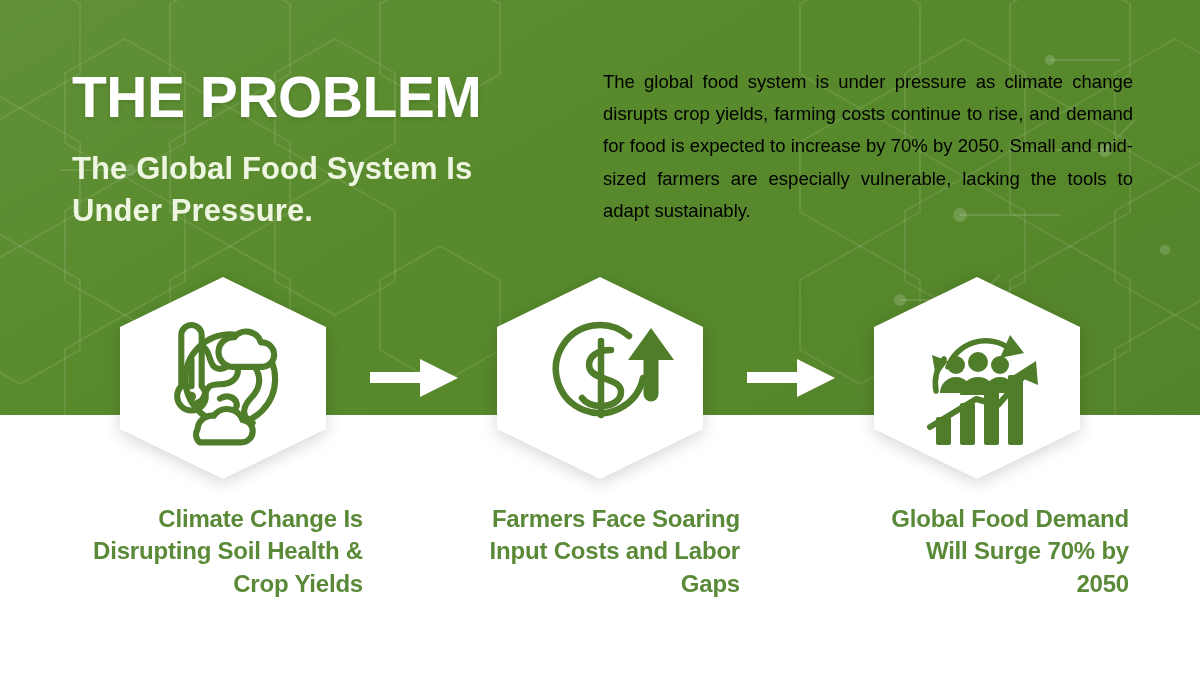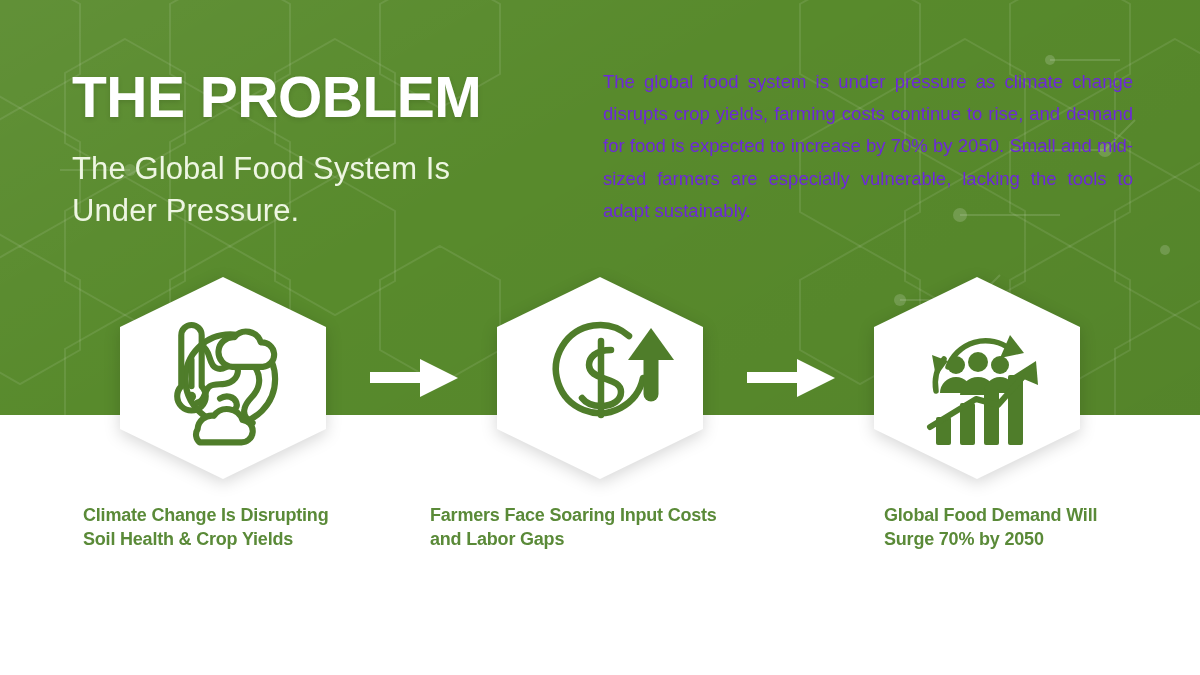--- a/index.html
+++ b/index.html
@@ -45,31 +45,31 @@
     letter-spacing:-0.5px;
     color:#ffffff;
     line-height:1.02;
     text-shadow:0 2px 5px rgba(0,0,0,0.12);
     white-space:nowrap;
   }
   .subtitle {
     position:absolute; left:72px; top:148px;
     width:470px;
     font-size:31px;
-    font-weight:400;
+    font-weight:700;
     color:#eef6e2;
     line-height:1.36;
     letter-spacing:0.1px;
   }
   .paragraph {
     position:absolute; left:603px; top:66px;
     width:530px;
     font-size:18.5px;
     font-weight:400;
-    color:#6d28d9;
+    color:#000000;
     line-height:1.74;
     text-align:justify;
     text-justify:inter-word;
   }
 
   
   .hex-row {
     position:absolute; left:0; top:0;
     width:1200px; height:675px;
     pointer-events:none;
@@ -93,25 +93,25 @@
     pointer-events:auto;
   }
   .arrow-1 { left:370px; }
   .arrow-2 { left:747px; }
   .arrow svg { display:block; }
 
   
   .caption {
     position:absolute;
     top:503px;
-    font-size:18px;
+    font-size:24px;
     font-weight:bold;
     color:#5a8a38;
     line-height:1.35;
-    text-align:left;
+    text-align:right;
     letter-spacing:-0.2px;
   }
   .caption-1 { left:83px;  width:280px; }
   .caption-2 { left:430px; width:310px; }
   .caption-3 { left:855px; width:245px;margin-left:29px; }
 </style>
 </head>
 <body>
 
 <div id="stage">

